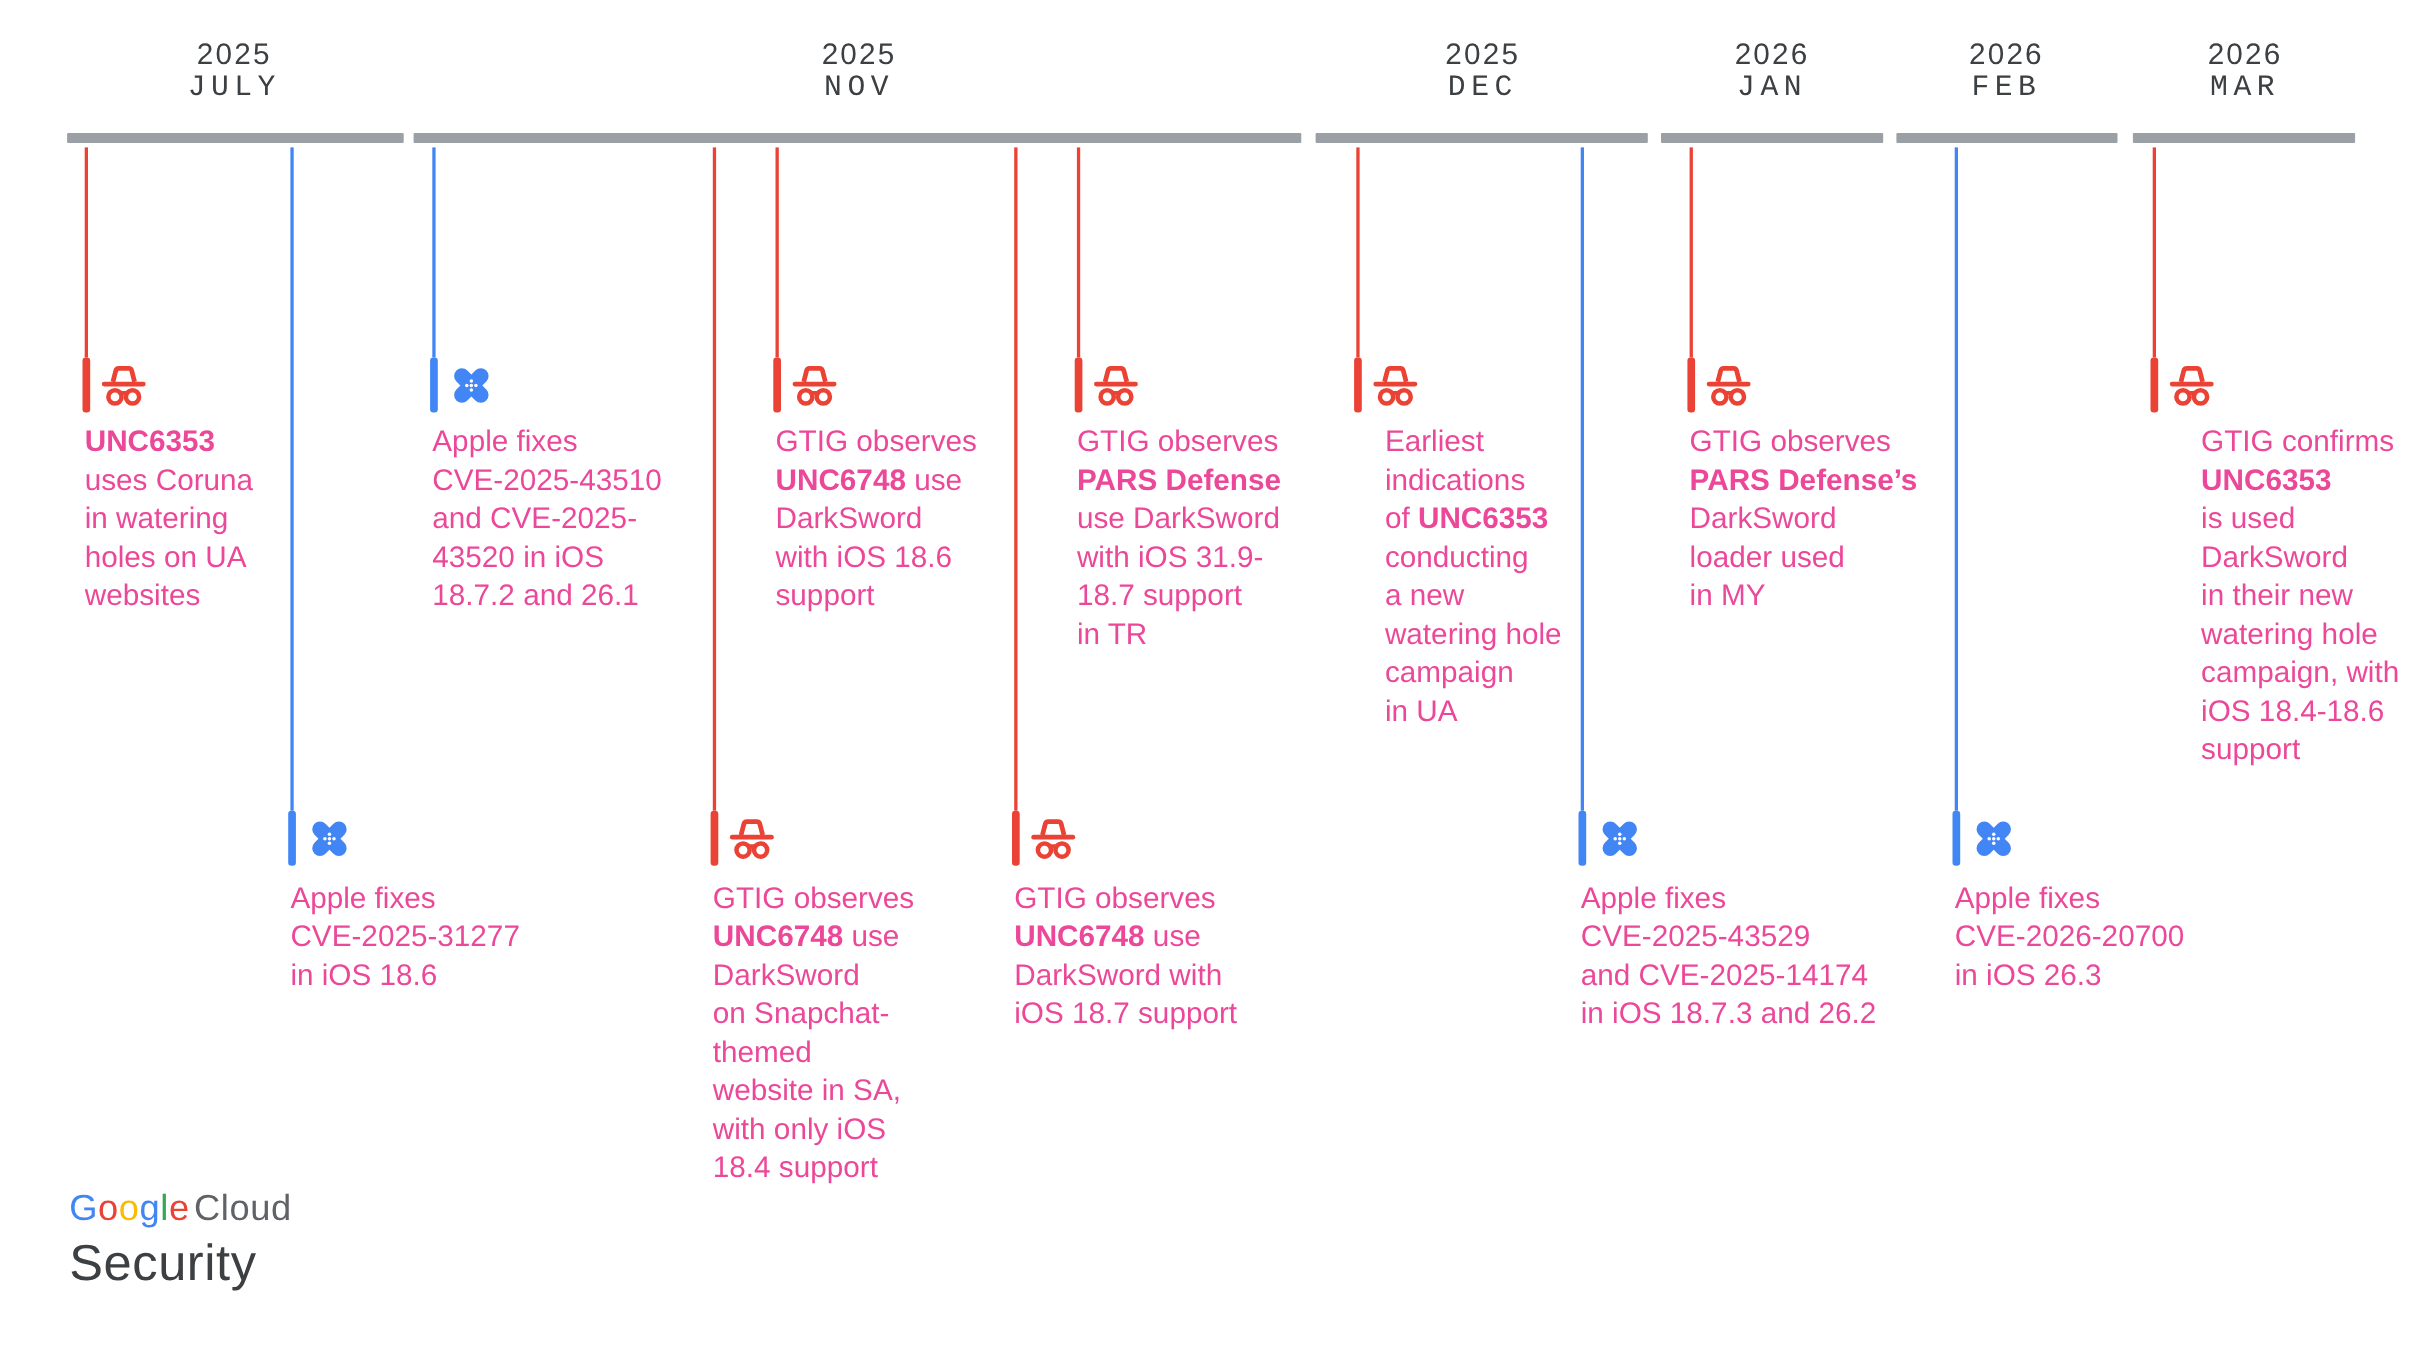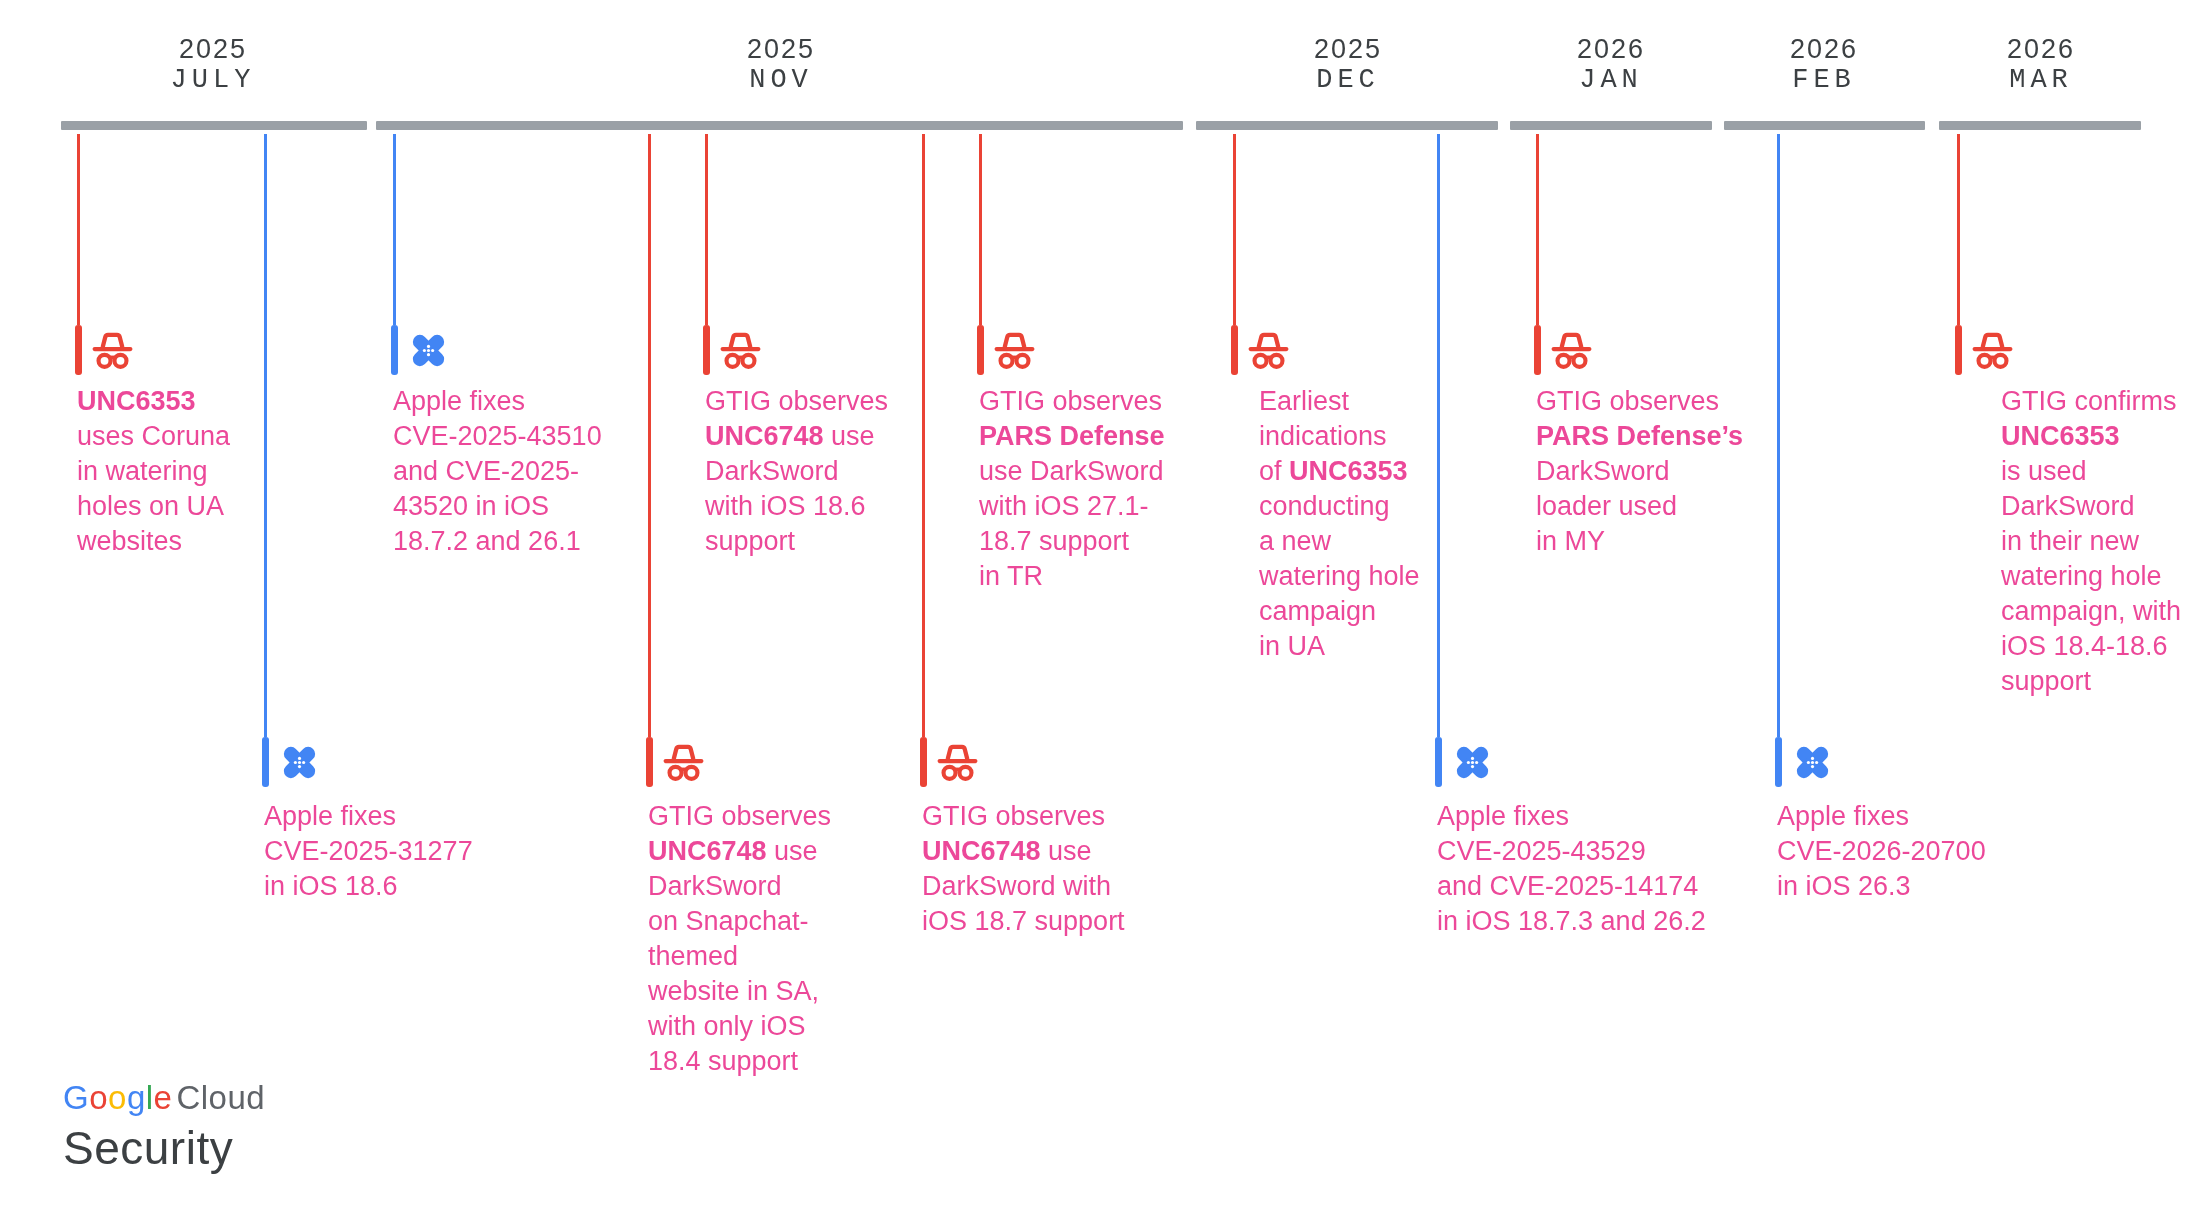--- a/index.html
+++ b/index.html
@@ -136,21 +136,21 @@
       <div class="tick red" style="left: 977px; top: 325px;"></div>
       <div class="evt-icon red" style="left: 992px; top: 328px;">
         <svg viewBox="0 0 48 48" fill="none" stroke="currentColor">
           <path d="M5 22.5 H43" stroke-width="4.6" stroke-linecap="round"></path>
           <path d="M13.5 20.5 L16.3 9.6 Q16.9 7.4 19.2 7.4 L28.8 7.4 Q31.1 7.4 31.7 9.6 L34.5 20.5" stroke-width="4.6" stroke-linejoin="round"></path>
           <circle cx="15.5" cy="35" r="6.4" stroke-width="4.4"></circle>
           <circle cx="32.5" cy="35" r="6.4" stroke-width="4.4"></circle>
           <path d="M21.5 31.4 H26.5" stroke-width="4"></path>
         </svg>
       </div>
-      <div class="evt-text" style="left: 979px; top: 384px;"><div><span>GTIG observes</span></div><div><b>PARS Defense</b></div><div><span>use DarkSword</span></div><div><span>with iOS 27.1-</span></div><div><span>18.7 support</span></div><div><span>in TR</span></div></div>
+      <div class="evt-text" style="left: 979px; top: 384px;"><div><span>GTIG observes</span></div><div><b>PARS Defense</b></div><div><span>use DarkSword</span></div><div><span>with iOS 31.9-</span></div><div><span>18.7 support</span></div><div><span>in TR</span></div></div>
       <div class="stem red" style="left: 1233px; top: 134px; height: 191px;"></div>
       <div class="tick red" style="left: 1231px; top: 325px;"></div>
       <div class="evt-icon red" style="left: 1246px; top: 328px;">
         <svg viewBox="0 0 48 48" fill="none" stroke="currentColor">
           <path d="M5 22.5 H43" stroke-width="4.6" stroke-linecap="round"></path>
           <path d="M13.5 20.5 L16.3 9.6 Q16.9 7.4 19.2 7.4 L28.8 7.4 Q31.1 7.4 31.7 9.6 L34.5 20.5" stroke-width="4.6" stroke-linejoin="round"></path>
           <circle cx="15.5" cy="35" r="6.4" stroke-width="4.4"></circle>
           <circle cx="32.5" cy="35" r="6.4" stroke-width="4.4"></circle>
           <path d="M21.5 31.4 H26.5" stroke-width="4"></path>
         </svg>

